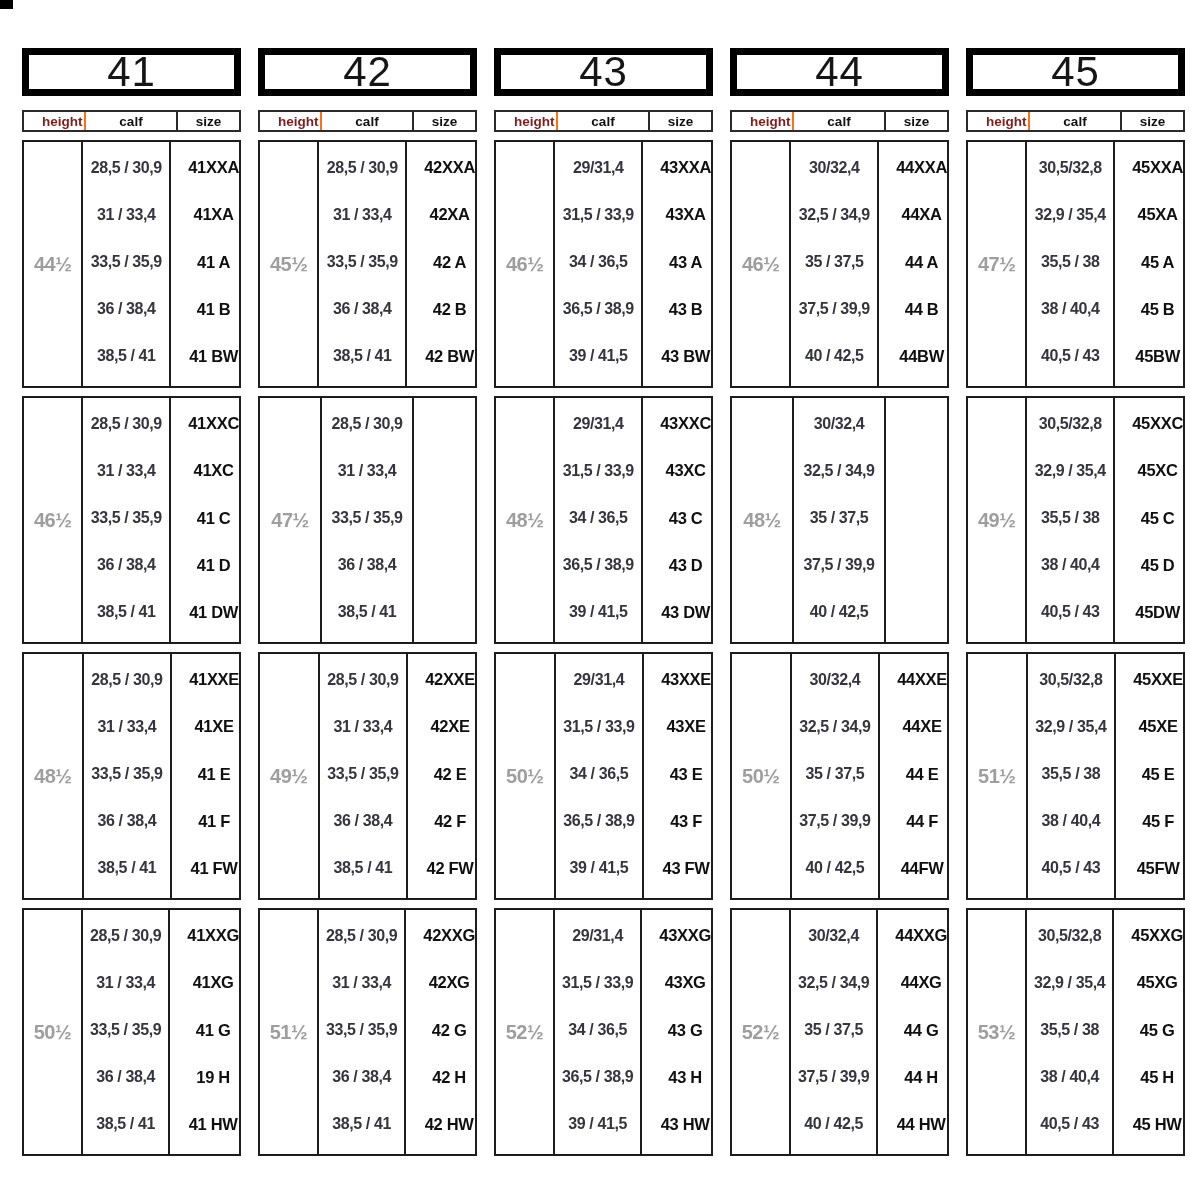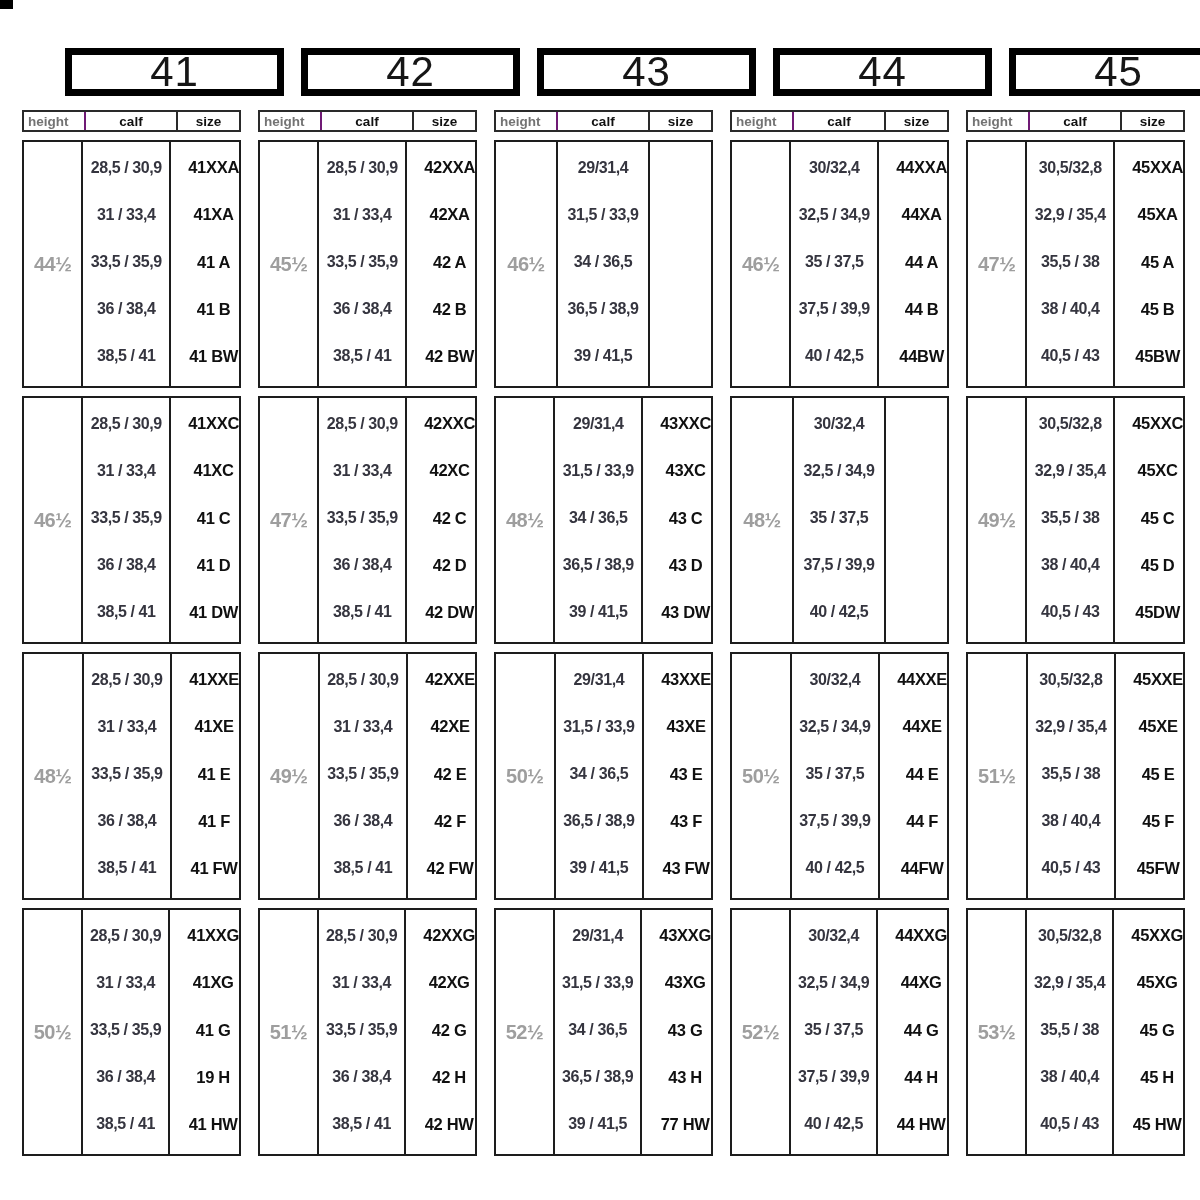--- a/index.html
+++ b/index.html
@@ -30,21 +30,20 @@
 
   .col { width: 219px; }
 
   .title-box {
     width: 100%;
     height: 48px;
     border: 7px solid #000;
     display: flex;
     align-items: center;
     justify-content: center;
-    margin-left: 43px;
   }
   .title-text {
     font-size: 42px;
     line-height: 1;
     color: #161616;
     font-weight: 400;
     letter-spacing: 1px;
   }
 
   .subhead {
@@ -52,23 +51,23 @@
     height: 22px;
     border: 2px solid #2a2a2a;
     display: flex;
     align-items: stretch;
     font-size: 13.5px;
     font-weight: 700;
   }
   .sh-cell { display: flex; align-items: center; }
   .sh-height {
     width: 62px;
-    border-right: 2px solid #701a75;
-    color: #737373;
-    padding-left: 4px;
+    border-right: 2px solid #f97316;
+    color: #7f1d1d;
+    padding-left: 18px;
     justify-content: flex-start;
   }
   .sh-calf {
     width: 92px;
     border-right: 2px solid #2a2a2a;
     color: #111;
     justify-content: center;
   }
   .sh-size {
     flex: 1;
@@ -248,27 +247,20 @@
 
   <div class="block">
     <div class="b-height">47½</div>
     <div class="b-calf">
             <div class="cell calf-cell">28,5 / 30,9</div>
             <div class="cell calf-cell">31 / 33,4</div>
             <div class="cell calf-cell">33,5 / 35,9</div>
             <div class="cell calf-cell">36 / 38,4</div>
             <div class="cell calf-cell">38,5 / 41</div>
           </div>
-    <div class="b-size">
-            <div class="cell size-cell">42XXC</div>
-            <div class="cell size-cell">42XC</div>
-            <div class="cell size-cell">42 C</div>
-            <div class="cell size-cell">42 D</div>
-            <div class="cell size-cell">42 DW</div>
-          </div>
   </div>
 
   <div class="block">
     <div class="b-height">49½</div>
     <div class="b-calf">
             <div class="cell calf-cell">28,5 / 30,9</div>
             <div class="cell calf-cell">31 / 33,4</div>
             <div class="cell calf-cell">33,5 / 35,9</div>
             <div class="cell calf-cell">36 / 38,4</div>
             <div class="cell calf-cell">38,5 / 41</div>
@@ -314,20 +306,27 @@
     <div class="blocks">
   <div class="block">
     <div class="b-height">46½</div>
     <div class="b-calf">
             <div class="cell calf-cell">29/31,4</div>
             <div class="cell calf-cell">31,5 / 33,9</div>
             <div class="cell calf-cell">34 / 36,5</div>
             <div class="cell calf-cell">36,5 / 38,9</div>
             <div class="cell calf-cell">39 / 41,5</div>
           </div>
+    <div class="b-size">
+            <div class="cell size-cell">43XXA</div>
+            <div class="cell size-cell">43XA</div>
+            <div class="cell size-cell">43 A</div>
+            <div class="cell size-cell">43 B</div>
+            <div class="cell size-cell">43 BW</div>
+          </div>
   </div>
 
   <div class="block">
     <div class="b-height">48½</div>
     <div class="b-calf">
             <div class="cell calf-cell">29/31,4</div>
             <div class="cell calf-cell">31,5 / 33,9</div>
             <div class="cell calf-cell">34 / 36,5</div>
             <div class="cell calf-cell">36,5 / 38,9</div>
             <div class="cell calf-cell">39 / 41,5</div>
@@ -366,21 +365,21 @@
             <div class="cell calf-cell">31,5 / 33,9</div>
             <div class="cell calf-cell">34 / 36,5</div>
             <div class="cell calf-cell">36,5 / 38,9</div>
             <div class="cell calf-cell">39 / 41,5</div>
           </div>
     <div class="b-size">
             <div class="cell size-cell">43XXG</div>
             <div class="cell size-cell">43XG</div>
             <div class="cell size-cell">43 G</div>
             <div class="cell size-cell">43 H</div>
-            <div class="cell size-cell">77 HW</div>
+            <div class="cell size-cell">43 HW</div>
           </div>
   </div>
 </div>
   </section>
 
   <section class="col">
     <div class="title-box">
       <span class="title-text">44</span>
     </div>
     <div class="subhead">

